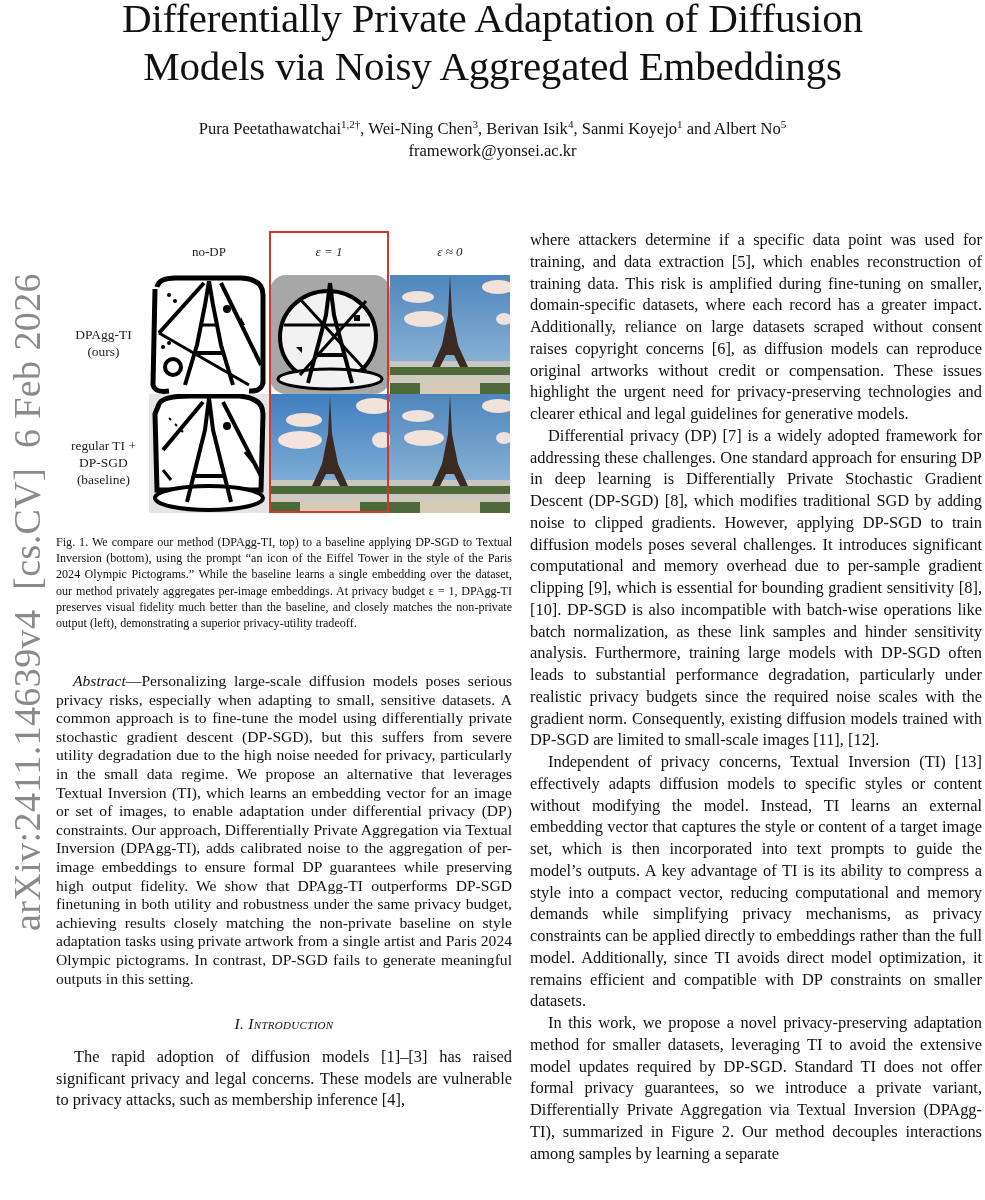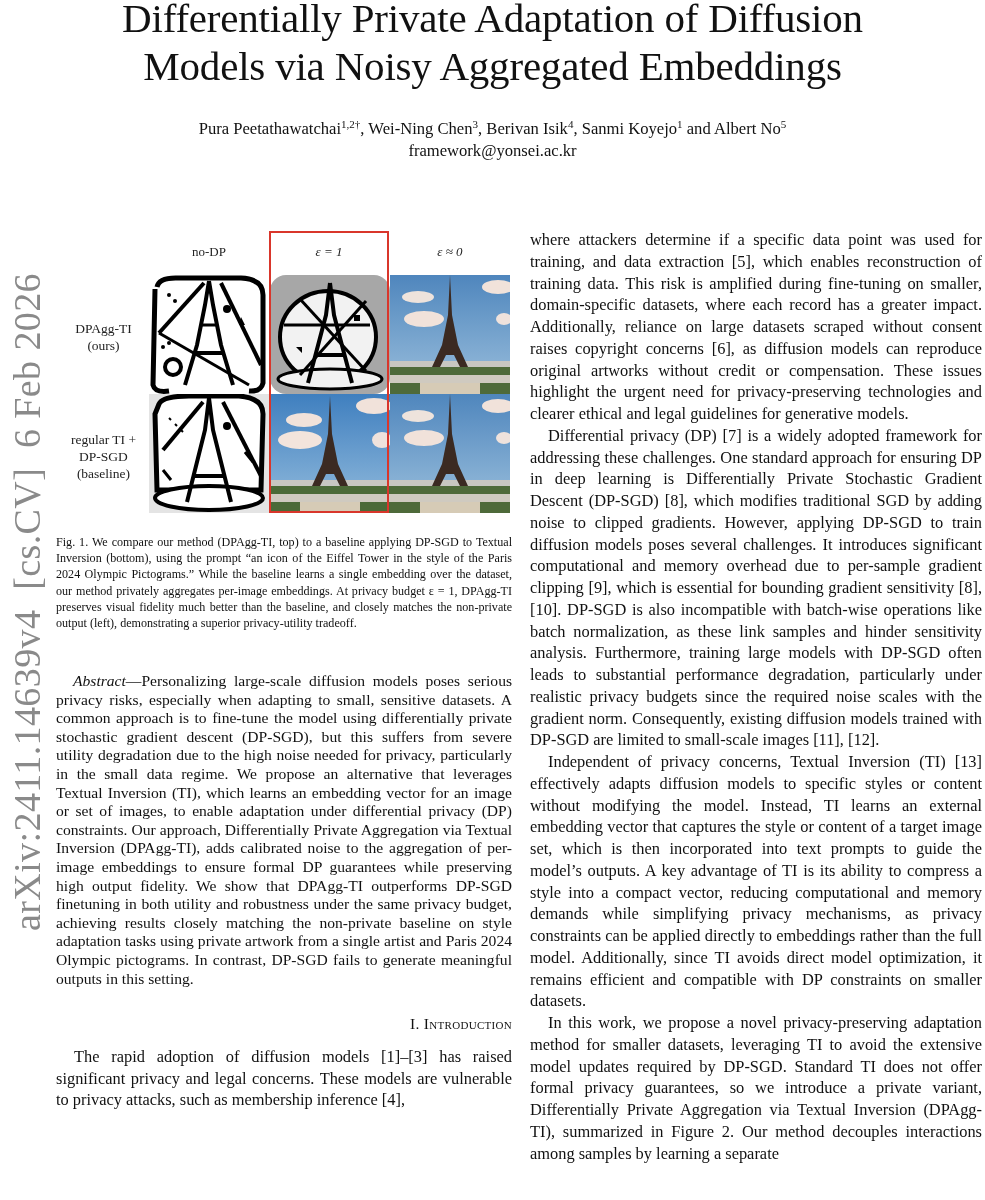--- a/index.html
+++ b/index.html
@@ -23,41 +23,41 @@
     }
     .watermark span {
       position: absolute; left: 22px; top: 625px;
       transform-origin: 0 0; transform: rotate(-90deg) translate(0, -22px);
       white-space: nowrap; font-size: 38px; line-height: 44px; color: #8a8a8a;
       letter-spacing: 0.4px;
     }
     
     .figure { position: absolute; left: 56px; top: 228px; width: 458px; height: 290px; }
     .col-head { position: absolute; top: 16px; width: 120px; text-align: center; font-size: 13px; color: #222; }
-    .row-label { position: absolute; width: 95px; text-align: center; font-size: 13.5px; line-height: 17px; color: #222; }
+    .row-label { position: absolute; width: 95px; text-align: center; font-size: 13.5px; line-height: 17px; color: #222; margin-top: 6px; }
     .cell { position: absolute; width: 120px; height: 119px; overflow: hidden; }
     .cell svg { display: block; width: 100%; height: 100%; }
     .redbox {
       position: absolute; left: 213px; top: 3px; width: 120px; height: 282px;
       border: 2px solid #d9362b; box-sizing: border-box;
     }
     .caption {
       position: absolute; left: 56px; top: 534px; width: 456px;
       font-size: 12.1px; line-height: 16.2px; text-align: justify;
     }
     .abstract {
       position: absolute; left: 56px; top: 672px; width: 456px;
       font-size: 15.6px; line-height: 18.6px; font-weight: normal; text-align: justify;
       hyphens: manual;
     }
     .abstract .lbl { font-style: italic; }
     .abstract p { margin: 0; text-indent: 17px; }
     .section-heading {
       position: absolute; left: 56px; top: 1015px; width: 456px;
-      text-align: right; font-size: 15.5px; font-variant: small-caps; letter-spacing: 0.3px;
+      text-align: center; font-size: 15.5px; font-variant: small-caps; letter-spacing: 0.3px; font-style: italic;
     }
     .intro-left {
       position: absolute; left: 56px; top: 1046px; width: 456px;
       font-size: 16.4px; line-height: 21.6px; text-align: justify;
     }
     .intro-left p { margin: 0; text-indent: 18px; }
     .footnotes {
       position: absolute; left: 56px; top: 1134px; width: 456px;
       font-size: 12.1px; line-height: 16.4px; text-align: justify;
     }

